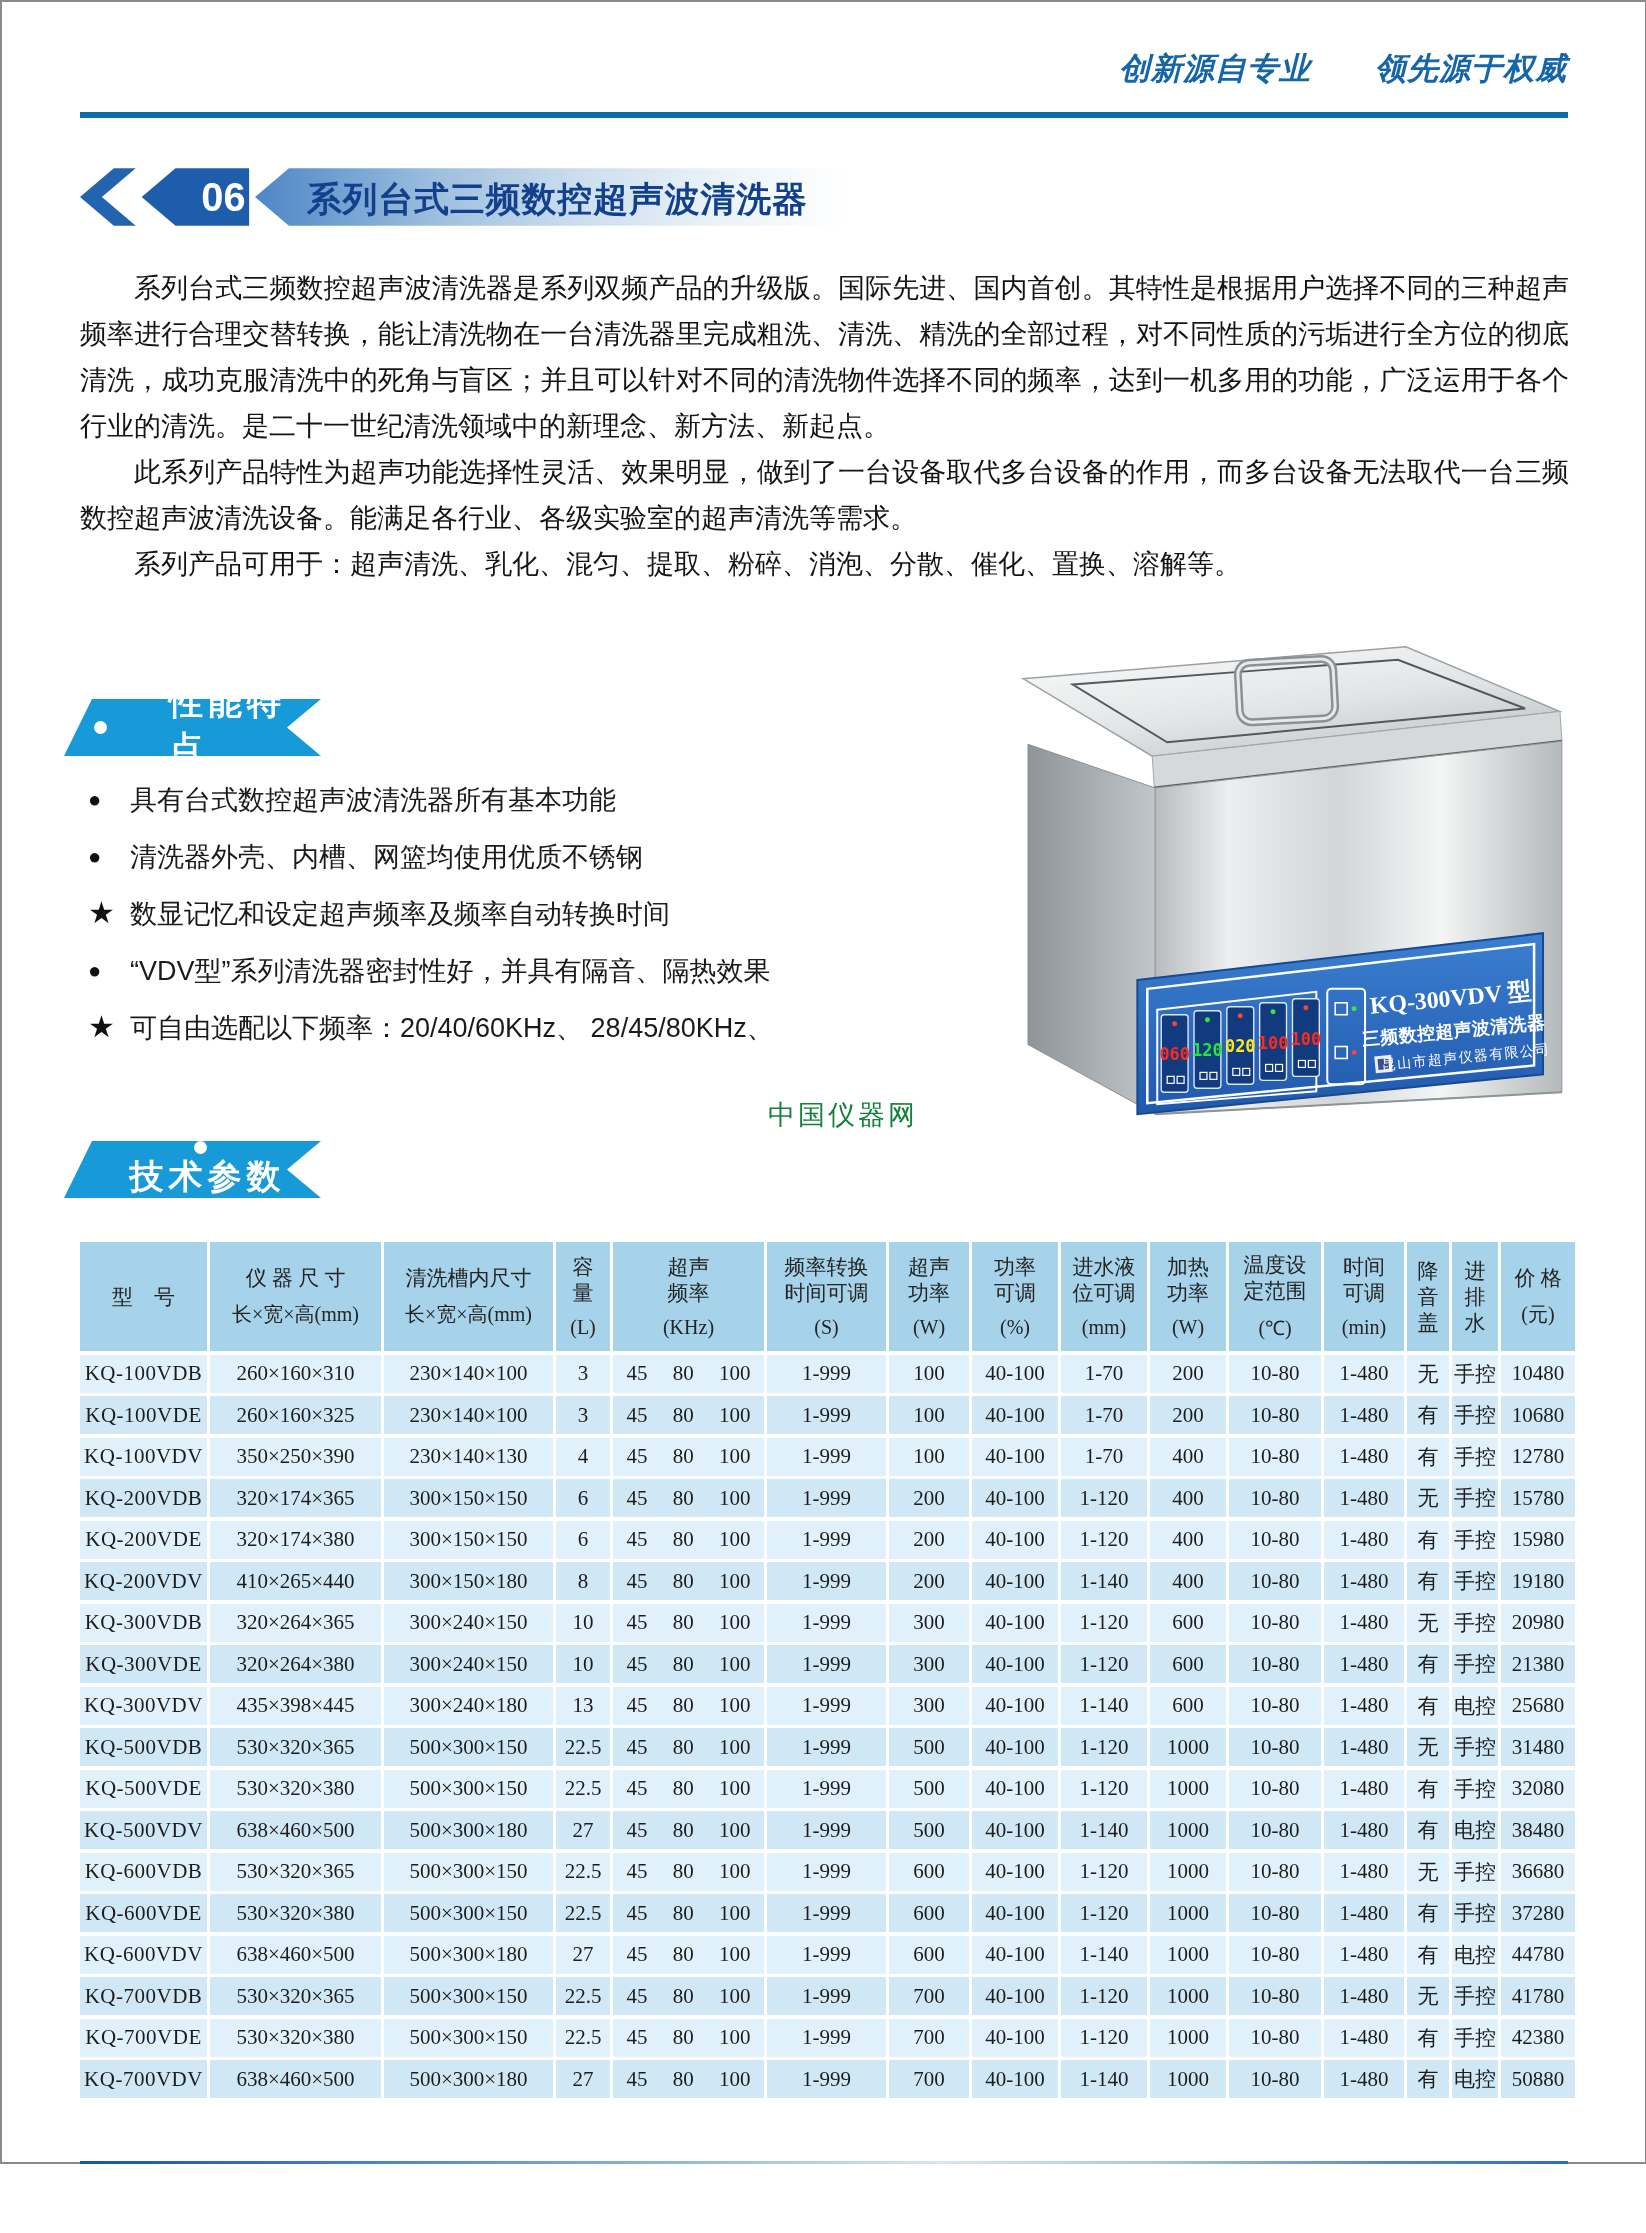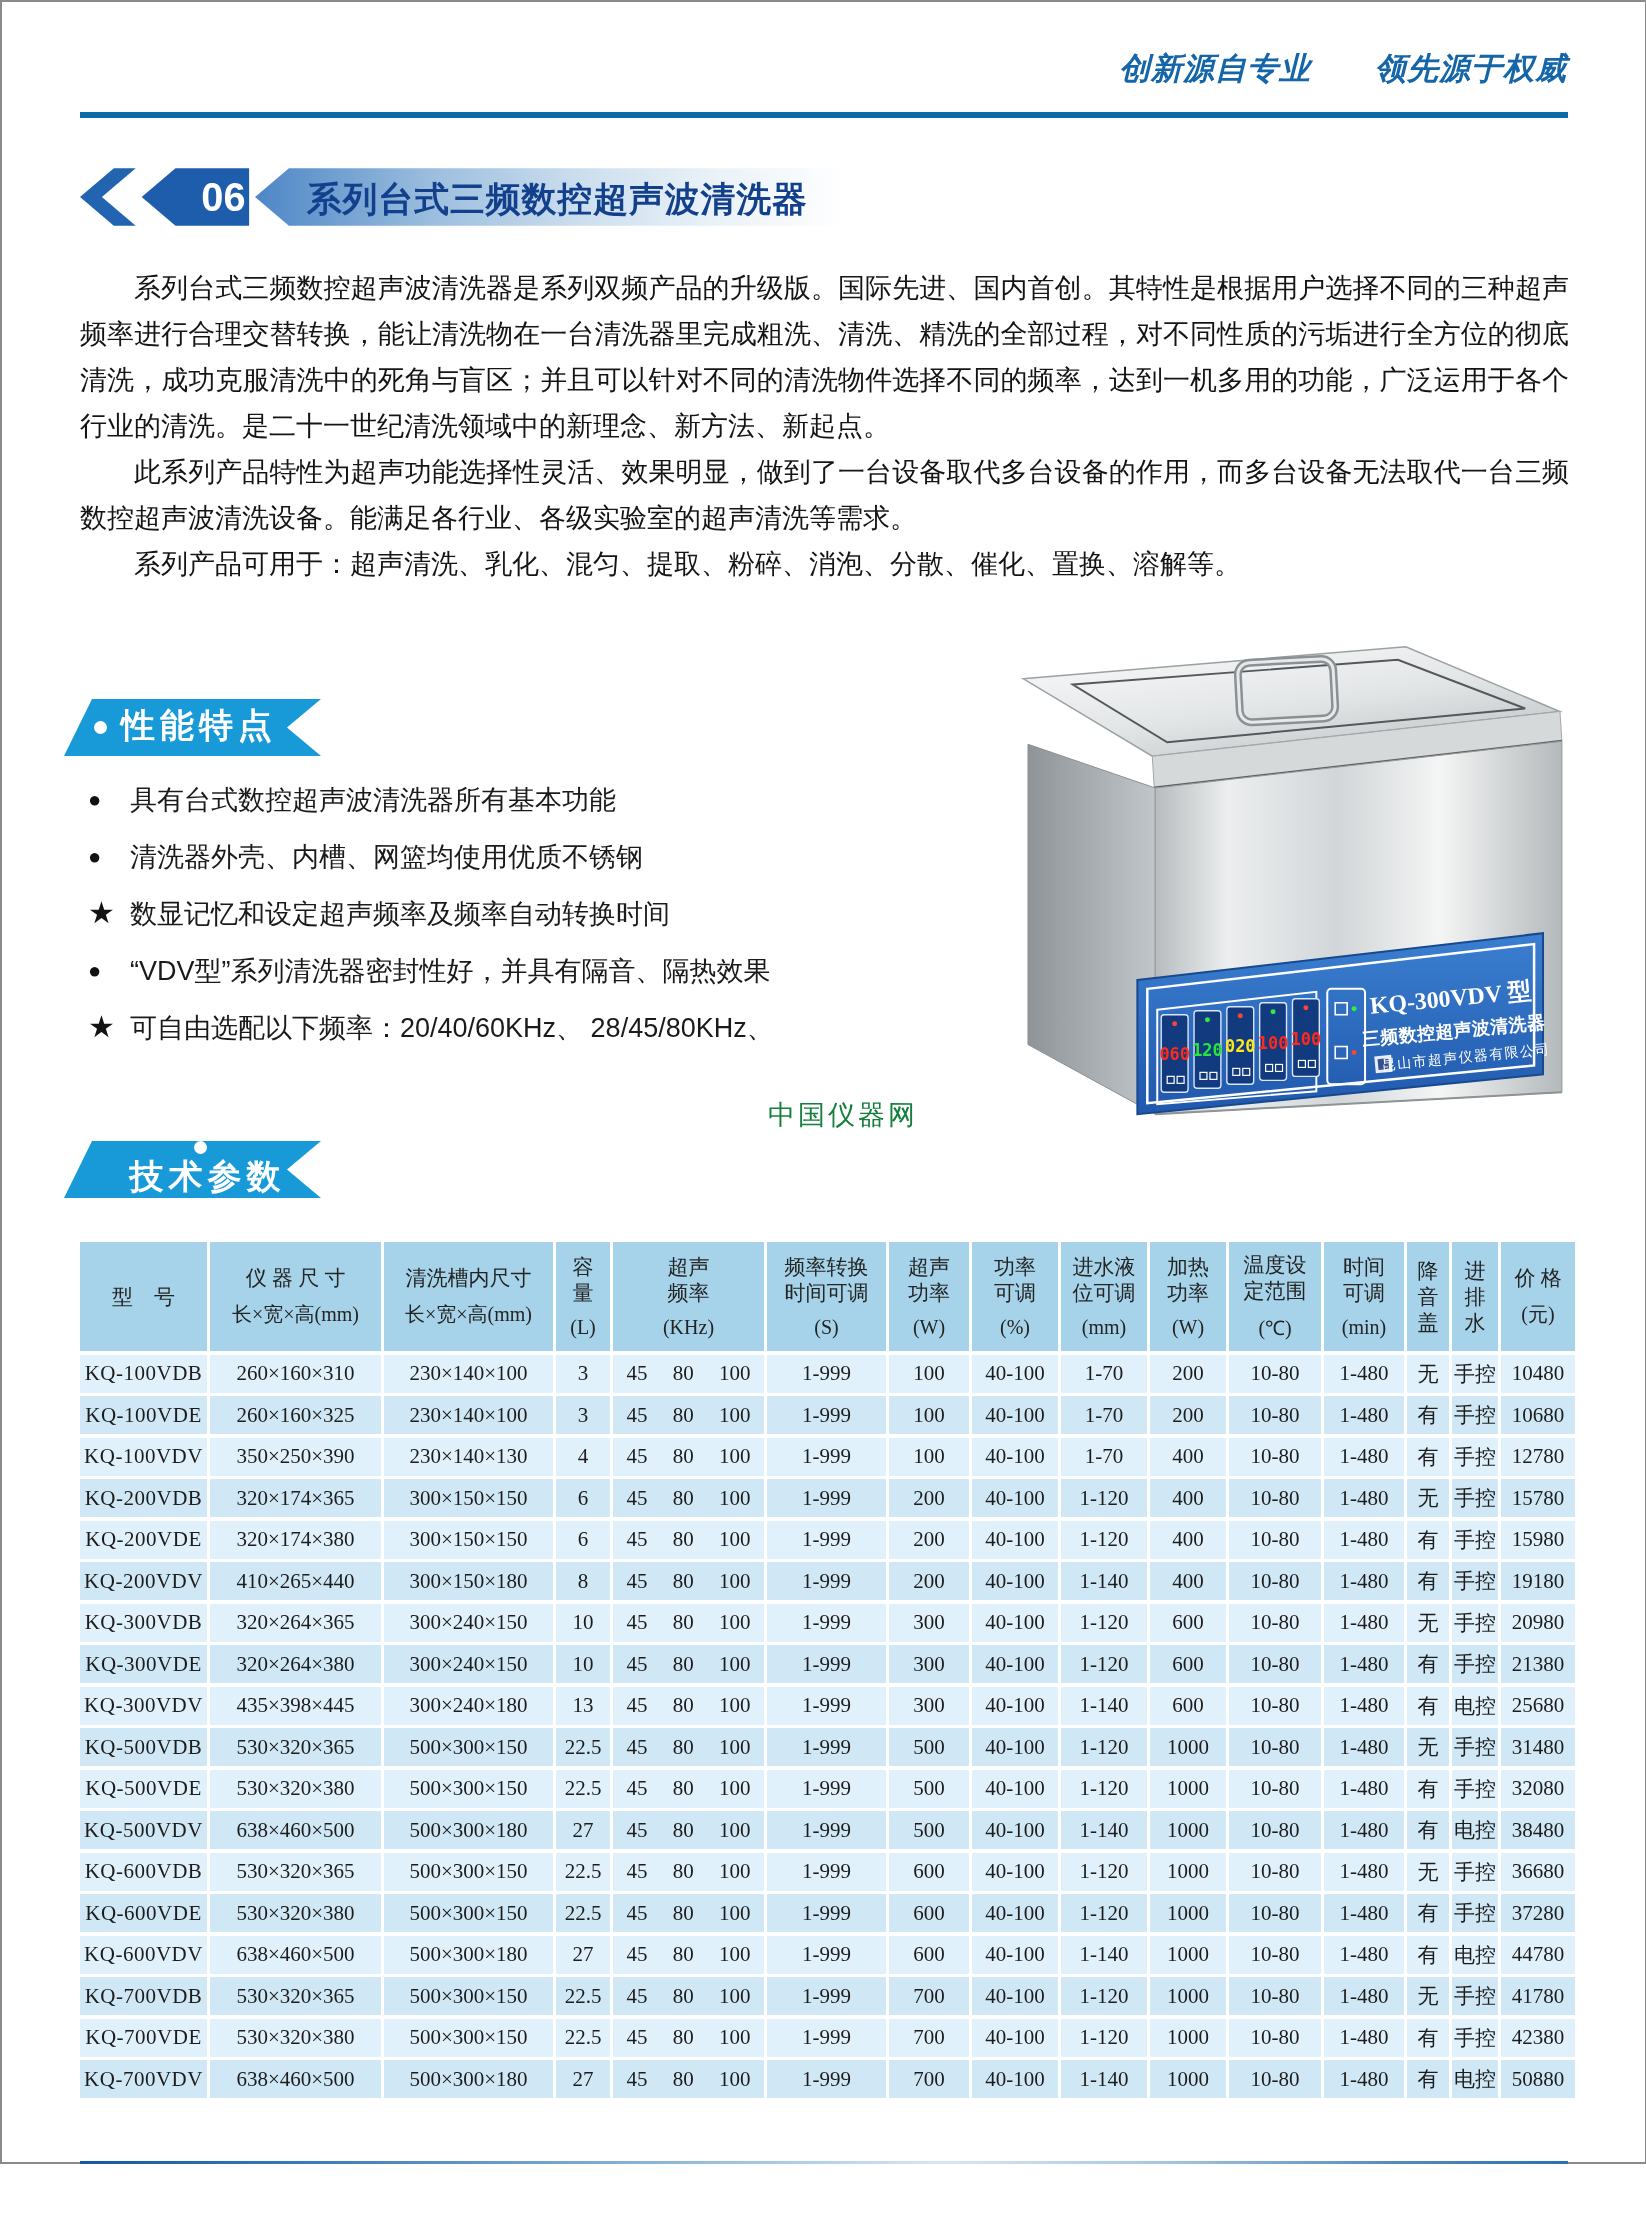--- a/index.html
+++ b/index.html
@@ -20,21 +20,21 @@
   .intro{position:absolute;top:265px;left:80px;width:1489px;color:#141414;}
   .intro p{margin:0;font-size:27px;line-height:46px;text-indent:2em;text-align:justify;font-weight:500;}
   
   .ribbon{
     position:absolute;height:57px;background:#189ad8;color:#fff;
     display:flex;align-items:center;padding-left:30px;box-sizing:border-box;
     clip-path:polygon(28px 0,100% 0,calc(100% - 34px) 50%,100% 100%,0 100%);
   }
   .ribbon .dot{width:13px;height:13px;border-radius:50%;background:#fff;margin-right:14px;flex:0 0 auto;}
   .ribbon .ribbon-label{font-size:34px;font-weight:800;letter-spacing:5px;padding-bottom:4px;}
-  .ribbon-features{top:699px;left:64px;width:257px;}
+  .ribbon-features{top:699px;left:64px;width:257px;gap:48px;}
   .ribbon-specs{top:1141px;left:64px;width:257px;flex-direction:column;}
   
   .features-list{position:absolute;top:784px;left:88px;width:736px;}
   .feat-item{display:flex;align-items:flex-start;margin-bottom:25px;color:#1a1a1a;}
   .feat-marker{width:42px;flex:0 0 auto;font-size:22px;line-height:32px;color:#111;}
   .feat-marker.star{font-size:30px;line-height:30px;}
   .feat-text{font-size:27px;line-height:32px;font-weight:500;}
   .feat-line + .feat-line{margin-top:22px;}
   
   .watermark{position:absolute;top:1097px;left:768px;font-size:27px;color:#15803d;letter-spacing:3px;}

